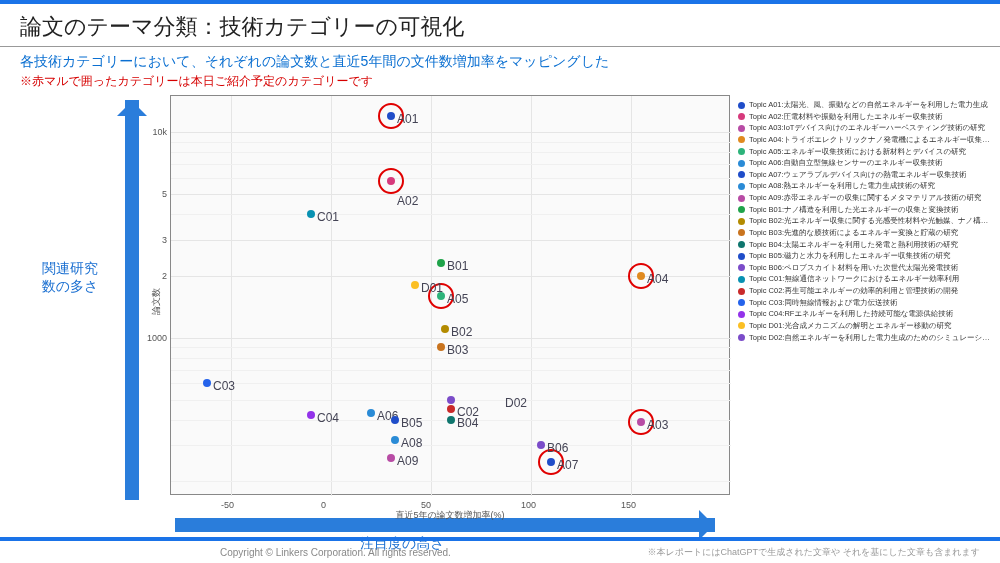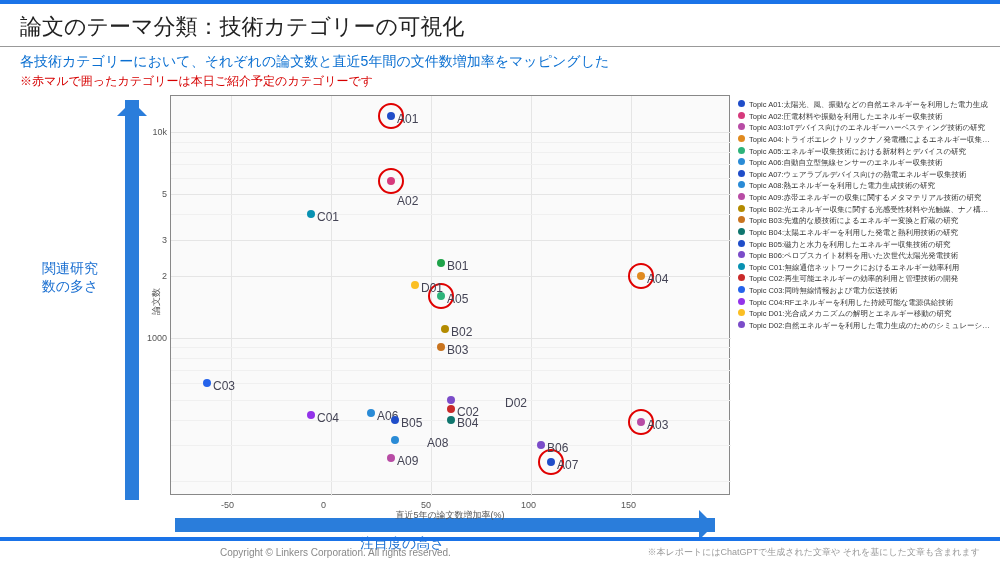--- a/index.html
+++ b/index.html
@@ -18,21 +18,21 @@
   .xaxis-label { position: absolute; left: 360px; top: 445px; font-size: 14px; color: #1a6fd1; }
   .plot { position:absolute; left:170px; top:5px; width:560px; height:400px; border:1px solid #888; background:#fafafa; }
   .grid-v, .grid-h { position:absolute; background:#e5e5e5; }
   .tick { position:absolute; font-size:9px; color:#555; }
   .xl { position:absolute; bottom:-28px; width:100%; text-align:center; font-size:9px; color:#555; }
   .yl { position:absolute; left:-28px; top:50%; transform:rotate(-90deg); font-size:9px; color:#555; white-space:nowrap;}
   .pt { position:absolute; width:8px; height:8px; border-radius:50%; transform:translate(-50%,-50%); }
   .lbl { position:absolute; font-size:12px; color:#445; transform:translate(6px,-4px); white-space:nowrap; }
   .circ { position:absolute; width:26px; height:26px; border:2.5px solid #e00000; border-radius:50%; transform:translate(-50%,-50%); background:transparent; }
   .legend { position:absolute; left:738px; top:10px; width:255px; font-size:7.5px; line-height:1.35; }
-  .lg { display:flex; align-items:flex-start; margin-bottom:1.5px; color:#333; }
+  .lg { display:flex; align-items:center; margin-bottom:1.5px; color:#333; }
   .lg .sw { width:7px; height:7px; border-radius:50%; margin-right:4px; flex-shrink:0; }
   .lg .tx { white-space:nowrap; overflow:hidden; text-overflow:ellipsis; }
   .footer { position:absolute; bottom:0; left:0; right:0; height:26px; border-top:4px solid #1a73e8; padding:3px 20px; display:flex; justify-content:space-between; align-items:center; }
   .copy { font-size:10px; color:#888; margin-left:200px;}
   .disc { font-size:9px; color:#999; }
 </style>
 </head>
 <body>
 
 <div class="topbar"></div>
@@ -97,21 +97,21 @@
       <div class="lbl" style="left: 470px; top: 179.902px;">A04</div>
       <div class="circ" style="left: 270px; top: 199.825px;"></div>
       <div class="pt" style="left: 270px; top: 199.825px; background: rgb(45, 179, 122);"></div>
       <div class="lbl" style="left: 270px; top: 199.825px;">A05</div>
       <div class="pt" style="left: 200px; top: 317.144px; background: rgb(42, 139, 214);"></div>
       <div class="lbl" style="left: 200px; top: 317.144px;">A06</div>
       <div class="circ" style="left: 380px; top: 365.566px;"></div>
       <div class="pt" style="left: 380px; top: 365.566px; background: rgb(31, 77, 201);"></div>
       <div class="lbl" style="left: 380px; top: 365.566px;">A07</div>
       <div class="pt" style="left: 224px; top: 343.525px; background: rgb(42, 139, 214);"></div>
-      <div class="lbl" style="left: 224px; top: 343.525px; margin-left: 26px;">A08</div>
+      <div class="lbl" style="left: 224px; top: 343.525px;">A08</div>
       <div class="pt" style="left: 220px; top: 362.064px; background: rgb(184, 76, 165);"></div>
       <div class="lbl" style="left: 220px; top: 362.064px;">A09</div>
       <div class="pt" style="left: 270px; top: 167.423px; background: rgb(31, 163, 74);"></div>
       <div class="lbl" style="left: 270px; top: 167.423px;">B01</div>
       <div class="pt" style="left: 274px; top: 233.28px; background: rgb(179, 139, 0);"></div>
       <div class="lbl" style="left: 274px; top: 233.28px;">B02</div>
       <div class="pt" style="left: 270px; top: 251.197px; background: rgb(201, 116, 31);"></div>
       <div class="lbl" style="left: 270px; top: 251.197px;">B03</div>
       <div class="pt" style="left: 280px; top: 323.601px; background: rgb(15, 118, 110);"></div>
       <div class="lbl" style="left: 280px; top: 323.601px;">B04</div>
@@ -164,20 +164,24 @@
       </div>
       <div class="lg">
         <span class="sw" style="background:#2a8bd6"></span>
         <span class="tx">Topic A08:熱エネルギーを利用した電力生成技術の研究</span>
       </div>
       <div class="lg">
         <span class="sw" style="background:#b84ca5"></span>
         <span class="tx">Topic A09:赤帯エネルギーの収集に関するメタマテリアル技術の研究</span>
       </div>
       <div class="lg">
+        <span class="sw" style="background:#1fa34a"></span>
+        <span class="tx">Topic B01:ナノ構造を利用した光エネルギーの収集と変換技術</span>
+      </div>
+      <div class="lg">
         <span class="sw" style="background:#b38b00"></span>
         <span class="tx">Topic B02:光エネルギー収集に関する光感受性材料や光触媒、ナノ構造などの材料技術</span>
       </div>
       <div class="lg">
         <span class="sw" style="background:#c9741f"></span>
         <span class="tx">Topic B03:先進的な膜技術によるエネルギー変換と貯蔵の研究</span>
       </div>
       <div class="lg">
         <span class="sw" style="background:#0f766e"></span>
         <span class="tx">Topic B04:太陽エネルギーを利用した発電と熱利用技術の研究</span>

